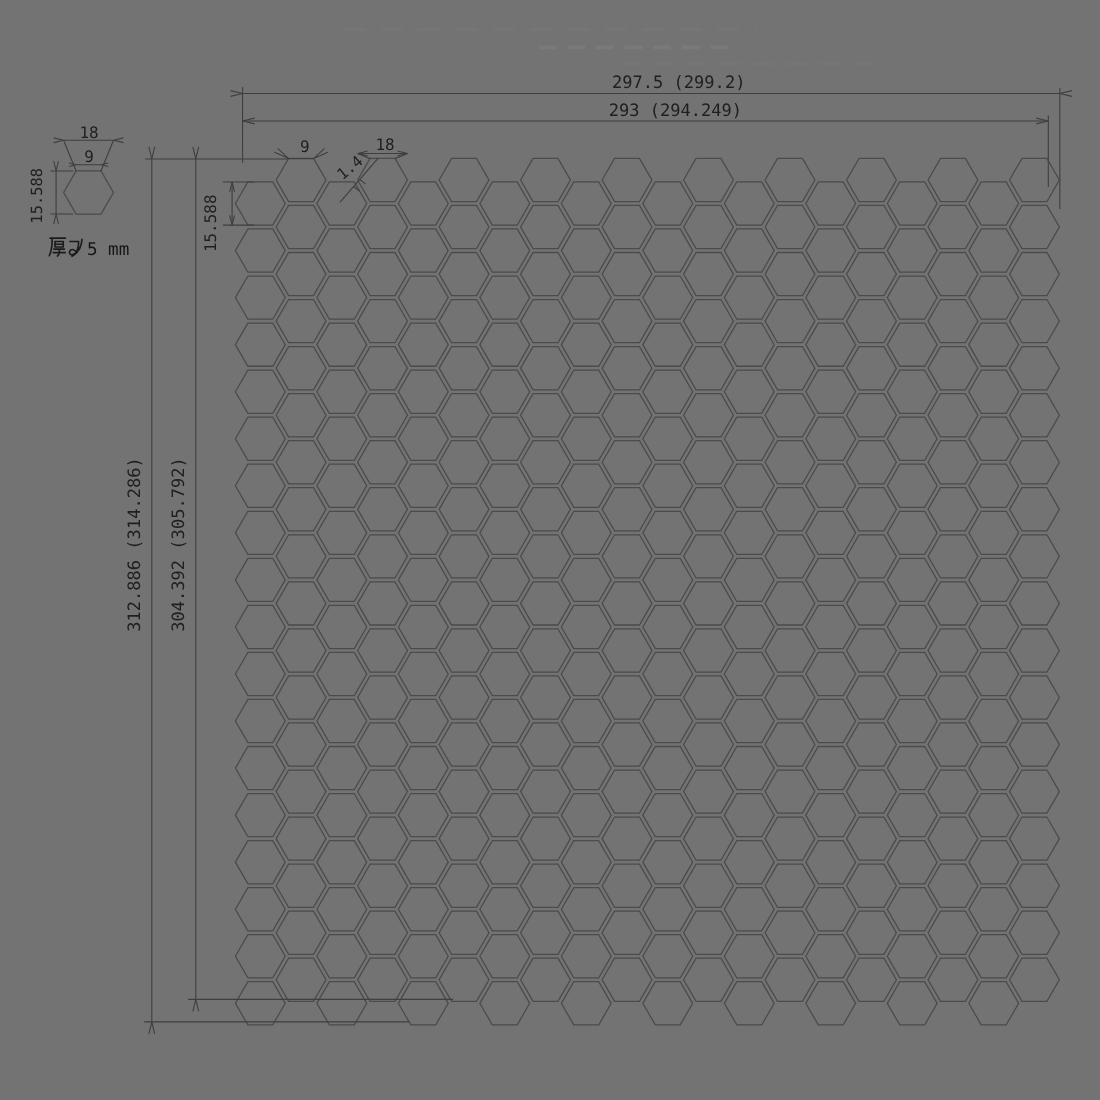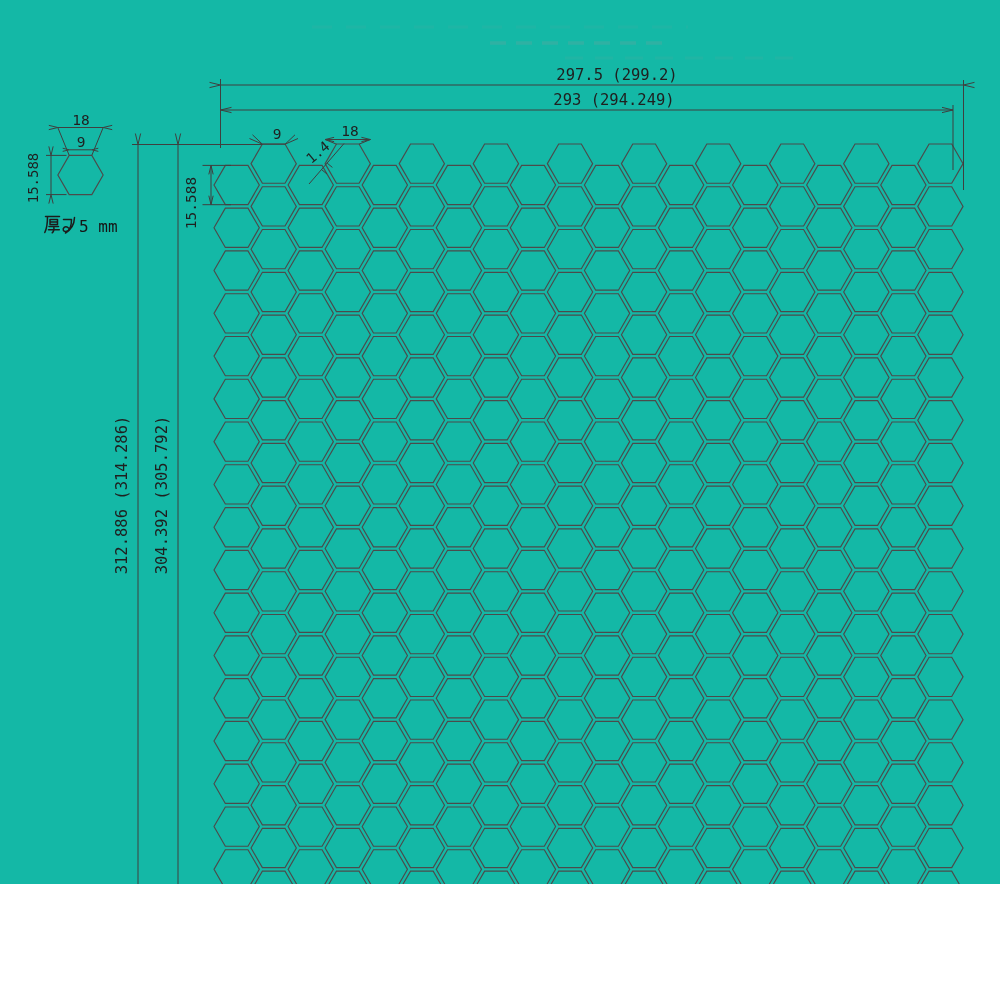--- a/index.html
+++ b/index.html
@@ -1,16 +1,16 @@
 <!DOCTYPE html>
 <html><head>
 <meta charset="utf-8">
 <style>
   html,body{margin:0;padding:0;background:#fff;}
-  .page{position:relative;width:1000px;height:884px;background:#14b8a6;overflow:hidden;
+  .page{position:relative;width:1000px;height:1000px;background:#737373;overflow:hidden;
         font-family:"DejaVu Sans Mono", monospace;}
   svg{position:absolute;left:0;top:0;}
   .hex{fill:none;stroke:#4b4b4b;stroke-width:1.15;}
   .dim{fill:none;stroke:#3f3f3f;stroke-width:1;}
   .arr{fill:none;stroke:#3f3f3f;stroke-width:1;}
   .dimtext{fill:#1f1f1f;font-family:"DejaVu Sans Mono",monospace;font-size:15.5px;}
   .small{font-size:14.5px;}
   .tiny{font-size:14px;}
   .thick{font-size:16px;fill:#161616;}
   .glyph{fill:none;stroke:#1c1c1c;stroke-width:1.5;stroke-linecap:round;stroke-linejoin:round;}

